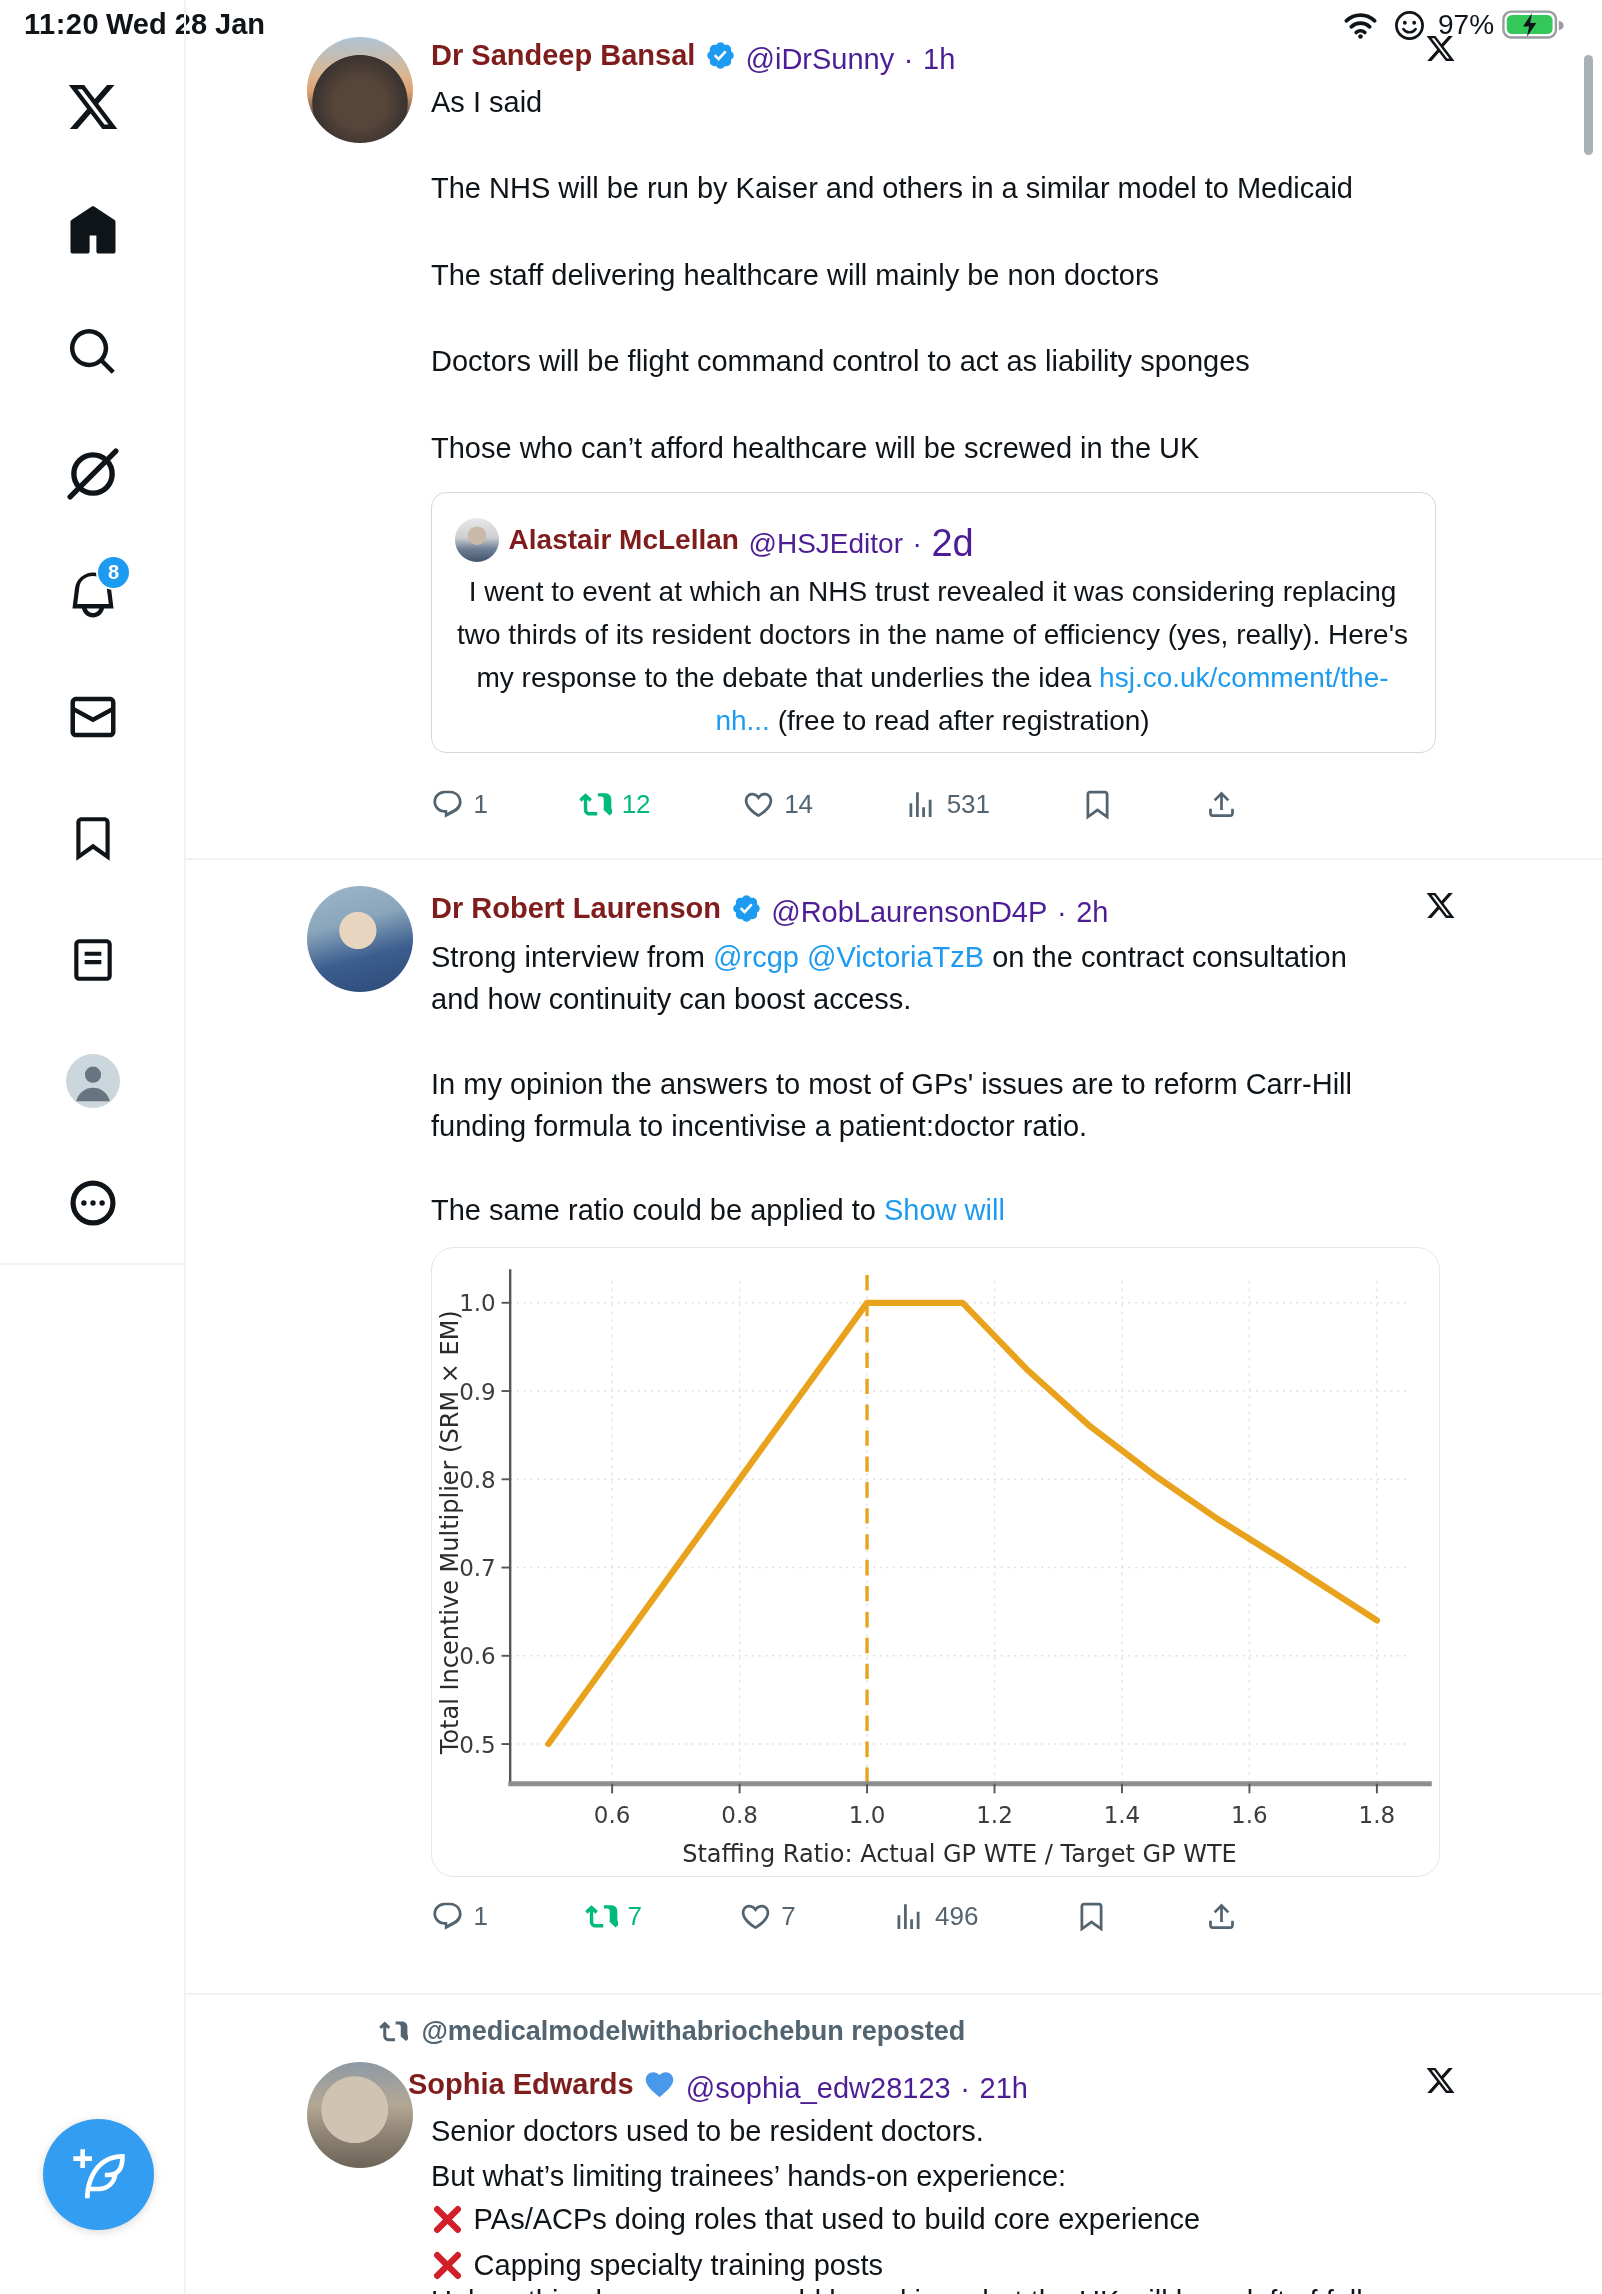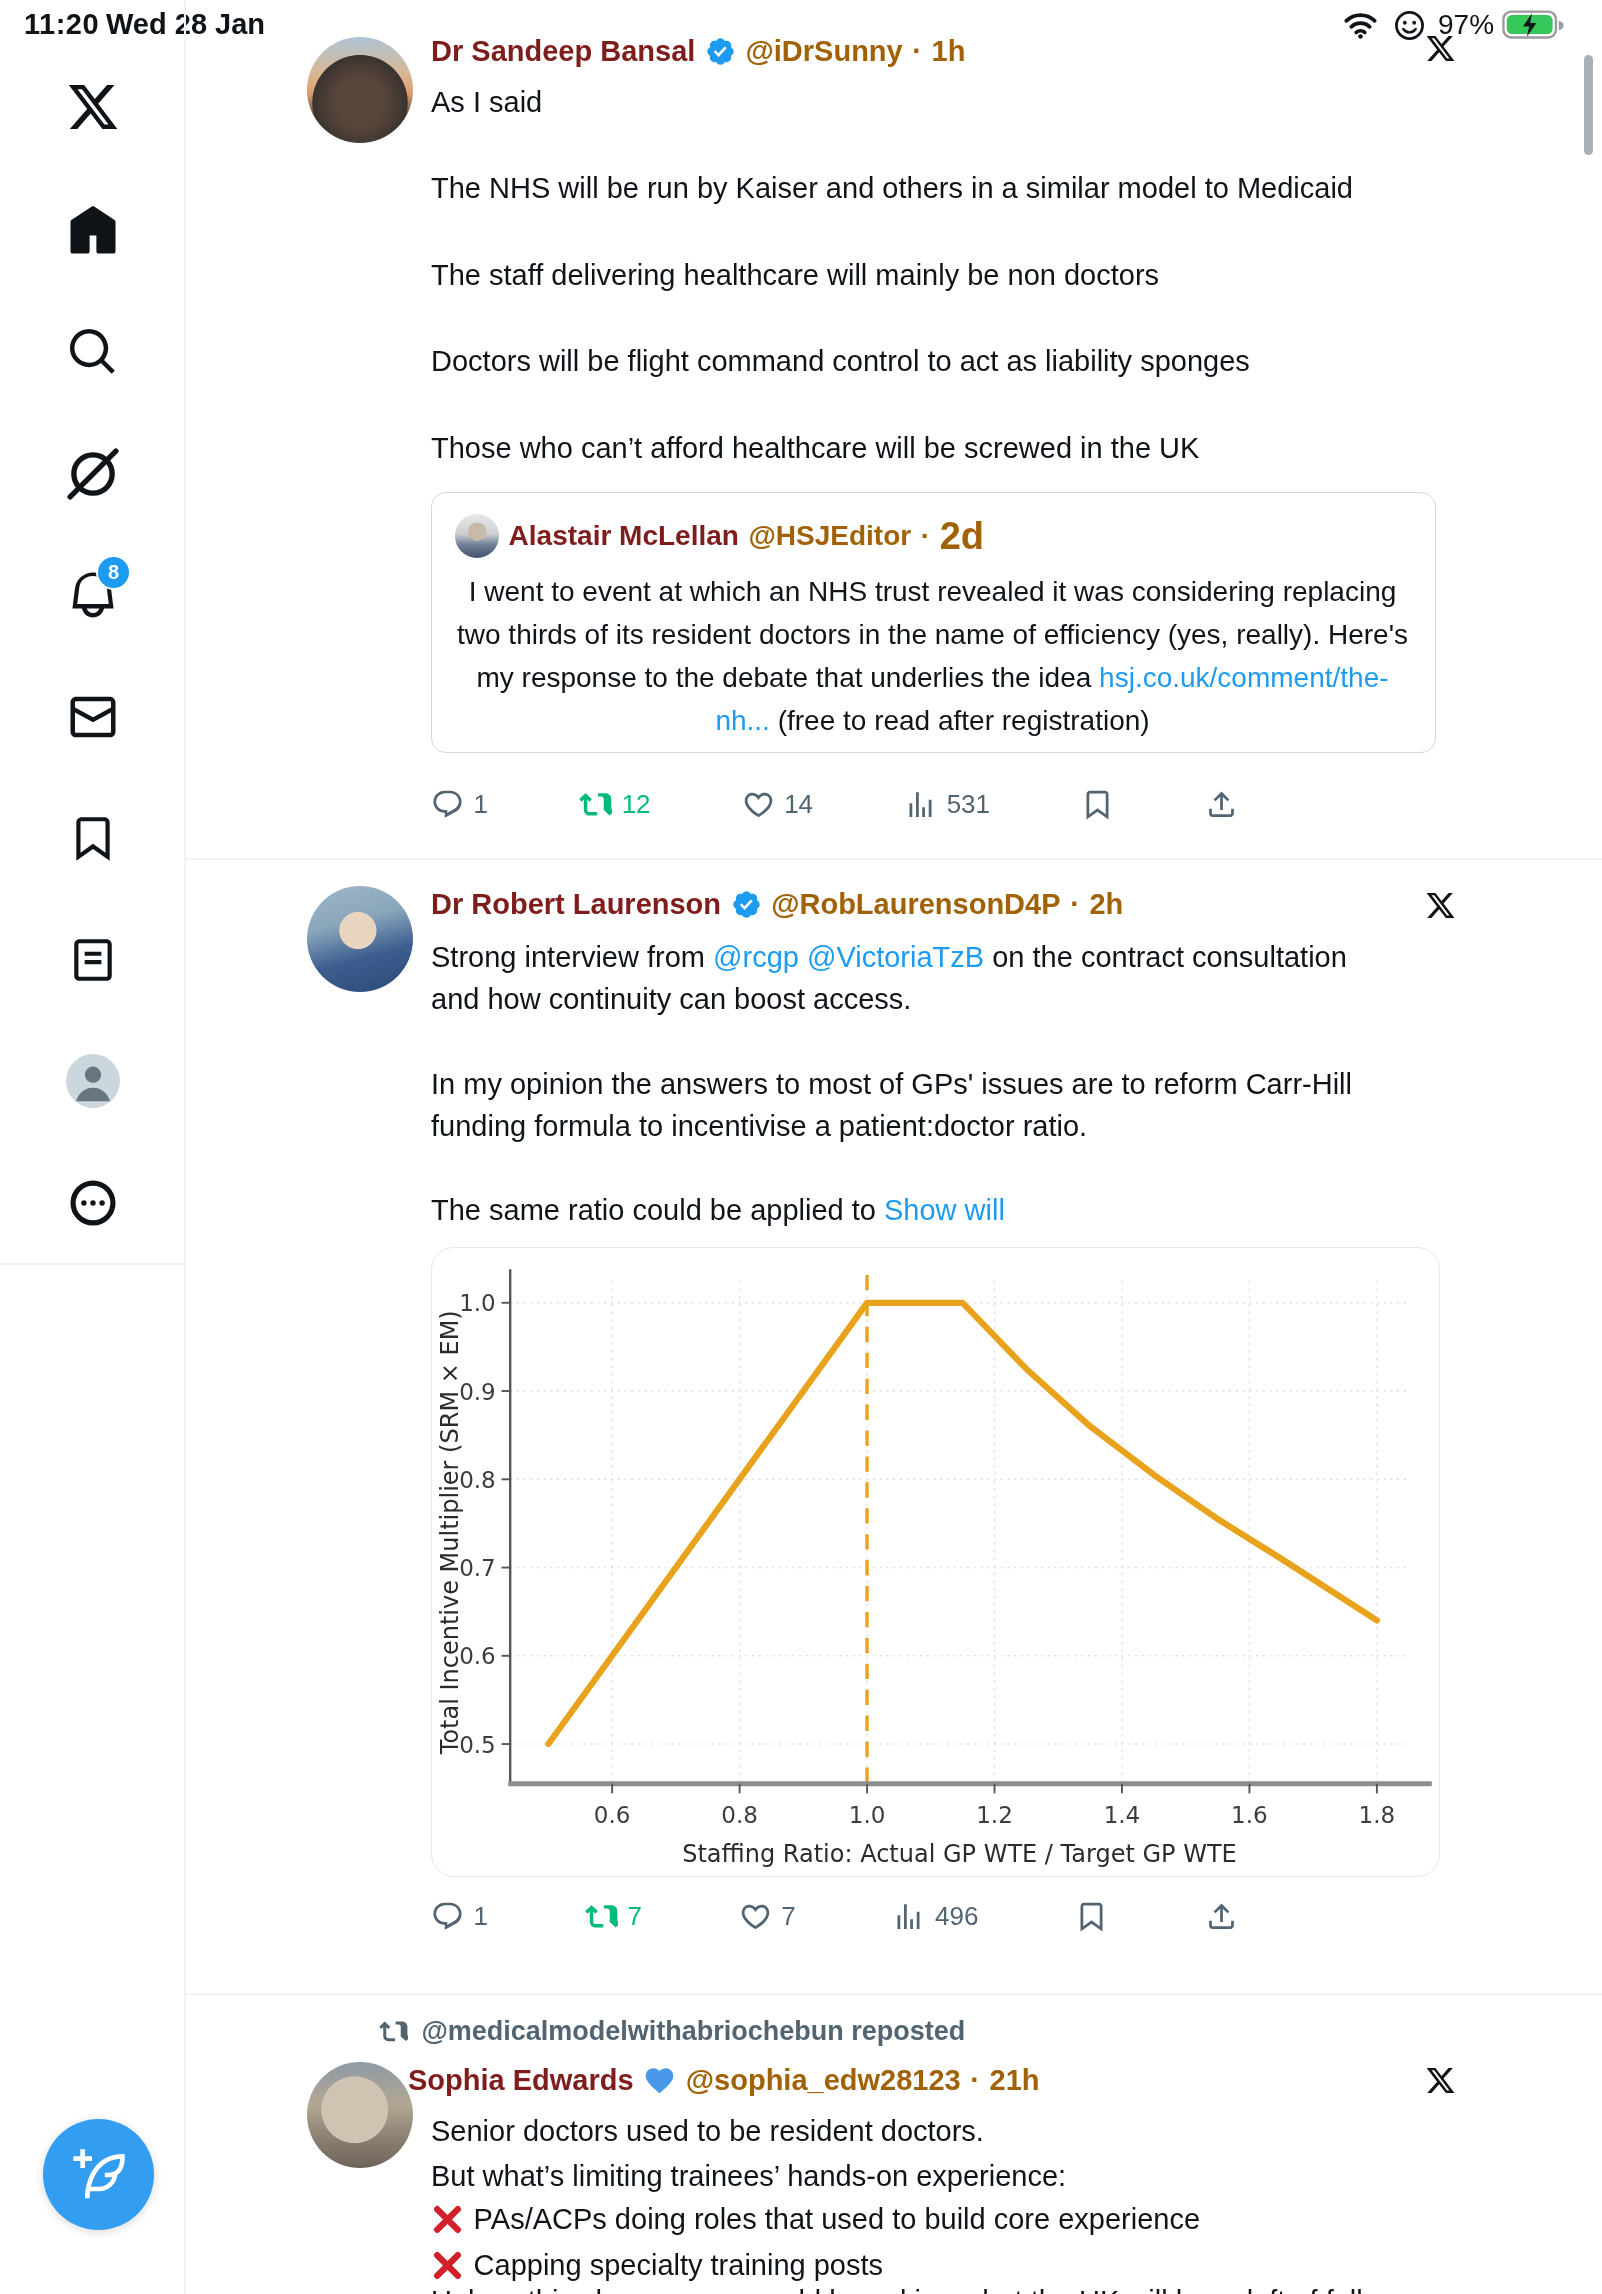--- a/index.html
+++ b/index.html
@@ -26,21 +26,21 @@
   .av-lg{width:106px;height:106px;}
   .av1{background:radial-gradient(circle at 50% 62%,#57453a 0 30%,#3a3330 56%,transparent 57%),
        linear-gradient(180deg,#aec3d6 0%,#d8b894 34%,#e0a070 52%,#4a4340 78%,#352f2c 100%);}
   .av2{background:radial-gradient(circle at 50% 40%,#c8b9a8 0 26%,transparent 27%),
        linear-gradient(180deg,#e8e8ea 0%,#cfcfd3 45%,#6f8096 70%,#41526b 100%);}
   .av3{background:radial-gradient(circle at 48% 42%,#e8d5c0 0 22%,transparent 23%),
        linear-gradient(165deg,#9db6c9 0%,#8aa6bb 35%,#3c5d8f 65%,#2d4a77 100%);}
   .av4{background:radial-gradient(circle at 45% 45%,#cfc4b2 0 40%,transparent 41%),
        linear-gradient(180deg,#8e9aa5 0%,#b3a794 40%,#8d8273 70%,#6d6458 100%);}
   .name{font-size:29px;font-weight:700;color:#7f1d1d;}
-  .handle{font-size:29px;color:#a16207;font-weight:700;}
+  .handle{font-size:29px;color:#4c1d95;font-weight:400;margin-top:8px;}
   .tweet-text{font-size:29px;line-height:42px;color:#0f1419;}
   .link{color:#1d9bf0;}
   .namerow{display:flex;align-items:center;gap:9.6px;white-space:nowrap;}
   .quote-card{left:431px;top:492px;width:1005px;height:261px;border:1.9px solid #cfd9de;border-radius:15px;box-sizing:border-box;}
   .chart-card{left:431px;top:1247px;width:1009px;height:630px;border:1.9px solid #e3e8ea;border-radius:23px;box-sizing:border-box;background:#fff;}
   .eng-row{display:flex;justify-content:space-between;width:807px;}
   .eng-item{display:flex;align-items:center;gap:9.6px;color:#536471;font-size:26px;}
   .eng-item.green{color:#00ba7c;}
   .divider{left:185px;width:1417px;height:1.9px;background:#eff3f4;}
   .repost-head{display:flex;align-items:center;gap:13.4px;color:#536471;font-size:27px;font-weight:700;}

